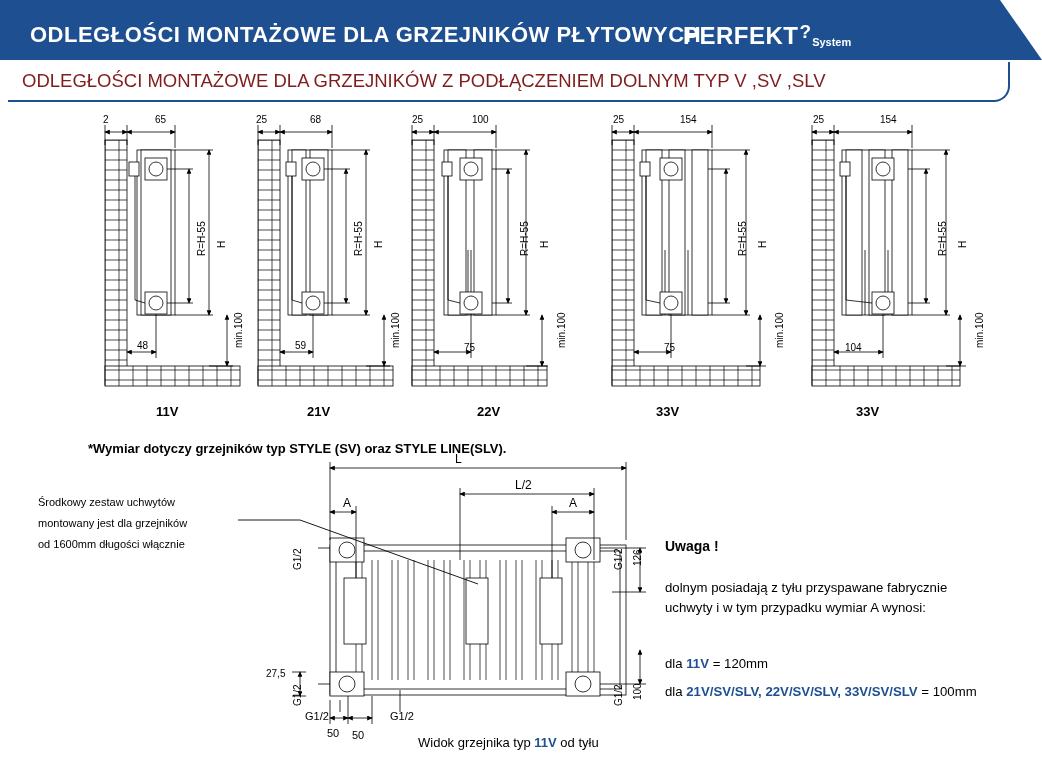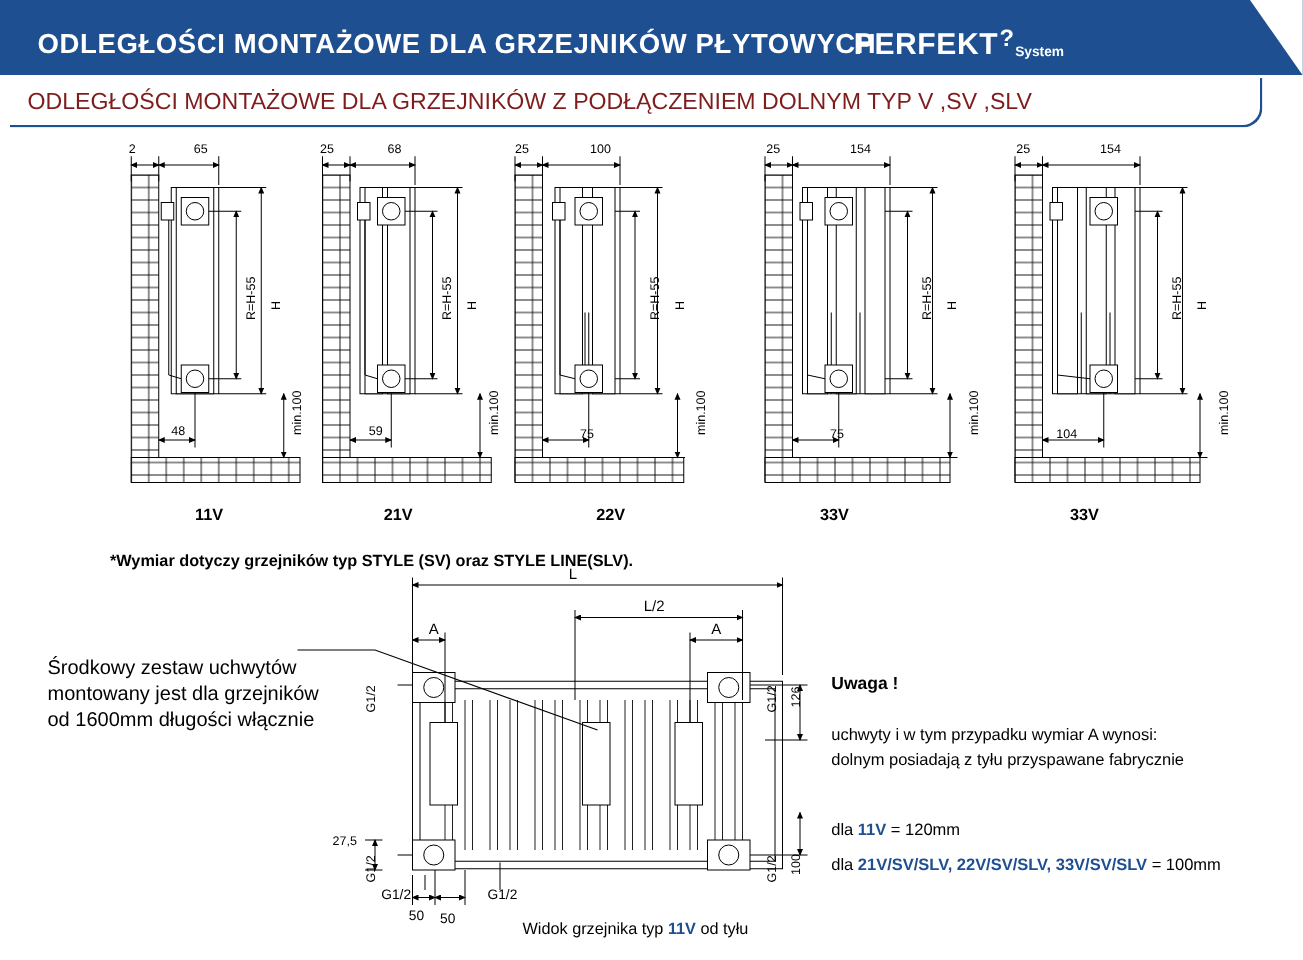--- a/index.html
+++ b/index.html
@@ -54,21 +54,21 @@
     position:absolute;font-size:10px;white-space:nowrap;
     transform:rotate(-90deg);transform-origin:left top;
   }
 
   .note-star{
     position:absolute;left:88px;top:441px;font-size:13px;font-weight:bold;
   }
 
   
   .note-left{
-    position:absolute;left:38px;top:492px;font-size:16px;line-height:21px;margin-top:32px;
+    position:absolute;left:38px;top:492px;font-size:11px;line-height:21px;
   }
 
   
   .uwaga{position:absolute;left:665px;top:538px;font-size:14px;font-weight:bold;}
   .rnote{
     position:absolute;left:665px;top:578px;width:368px;
     font-size:13.2px;line-height:19.5px;
   }
   .rline{position:absolute;left:665px;font-size:13.2px;}
   .blue{color:#1d4f91;font-weight:bold;}
@@ -373,22 +373,22 @@
   <div class="lbl" style="left:390px;top:710px;font-size:11px;">G1/2</div>
   <div class="lbl" style="left:327px;top:727px;font-size:11px;">50</div>
   <div class="lbl" style="left:352px;top:729px;font-size:11px;">50</div>
 
   <div class="bottomcap">
     <span>Widok grzejnika typ </span><span class="blue">11V</span><span> od tyłu</span>
   </div>
 
   <div class="uwaga">Uwaga !</div>
   <div class="rnote">
+    <div>dolnym posiadają z tyłu przyspawane fabrycznie</div>
     <div>uchwyty i w tym przypadku wymiar A wynosi:</div>
-    <div>dolnym posiadają z tyłu przyspawane fabrycznie</div>
   </div>
   <div class="rline" style="top:656px;">
     <span>dla </span><span class="blue">11V</span><span> = 120mm</span>
   </div>
   <div class="rline" style="top:684px;">
     <span>dla </span><span class="blue">21V/SV/SLV, 22V/SV/SLV, 33V/SV/SLV</span><span> = 100mm</span>
   </div>
 
 </div>
 

